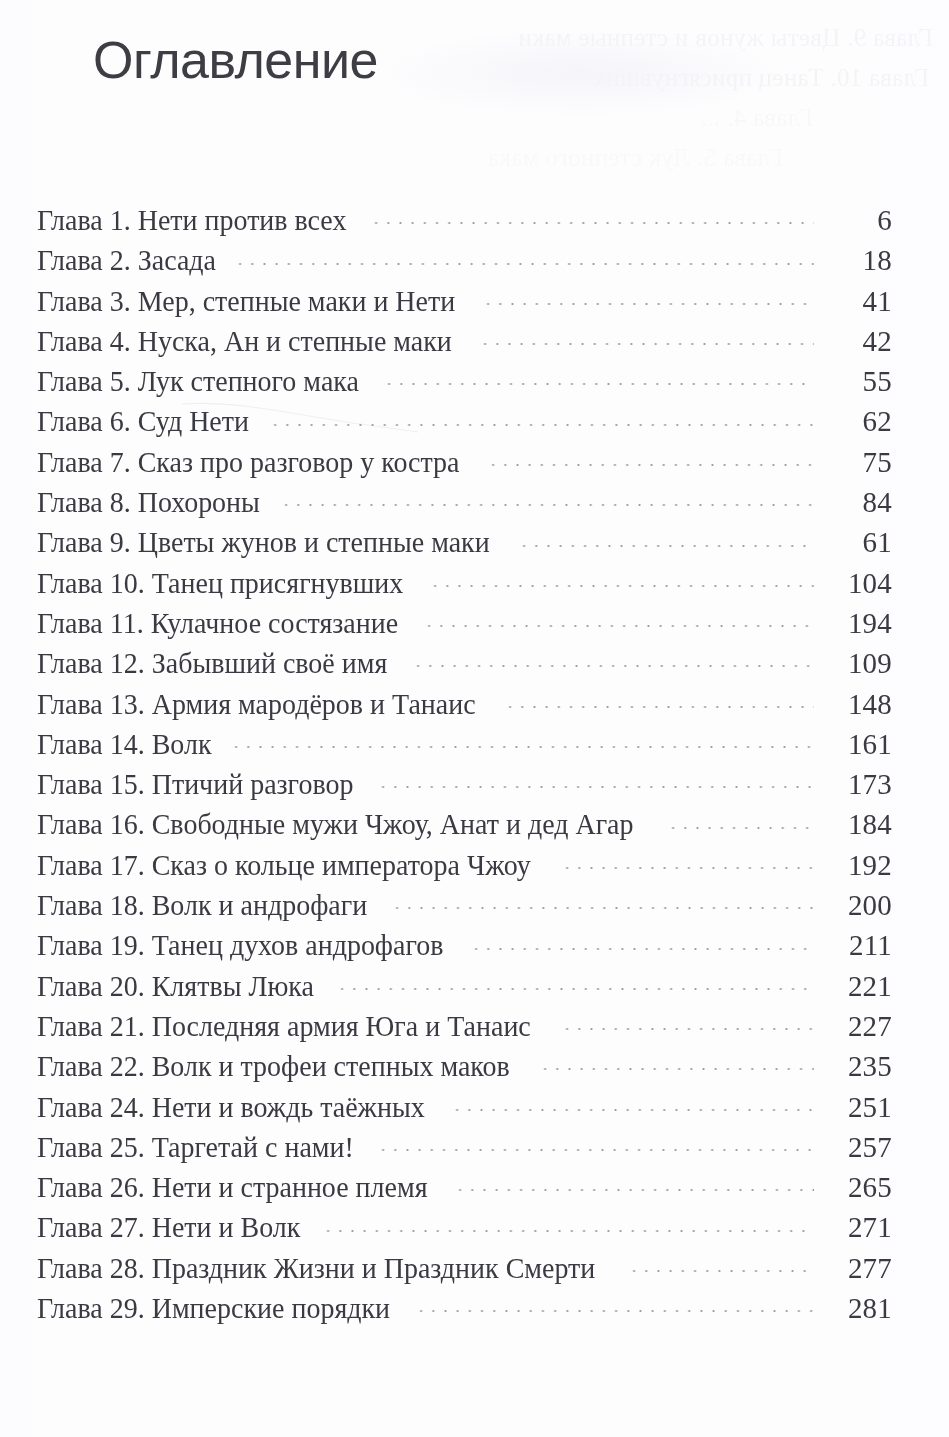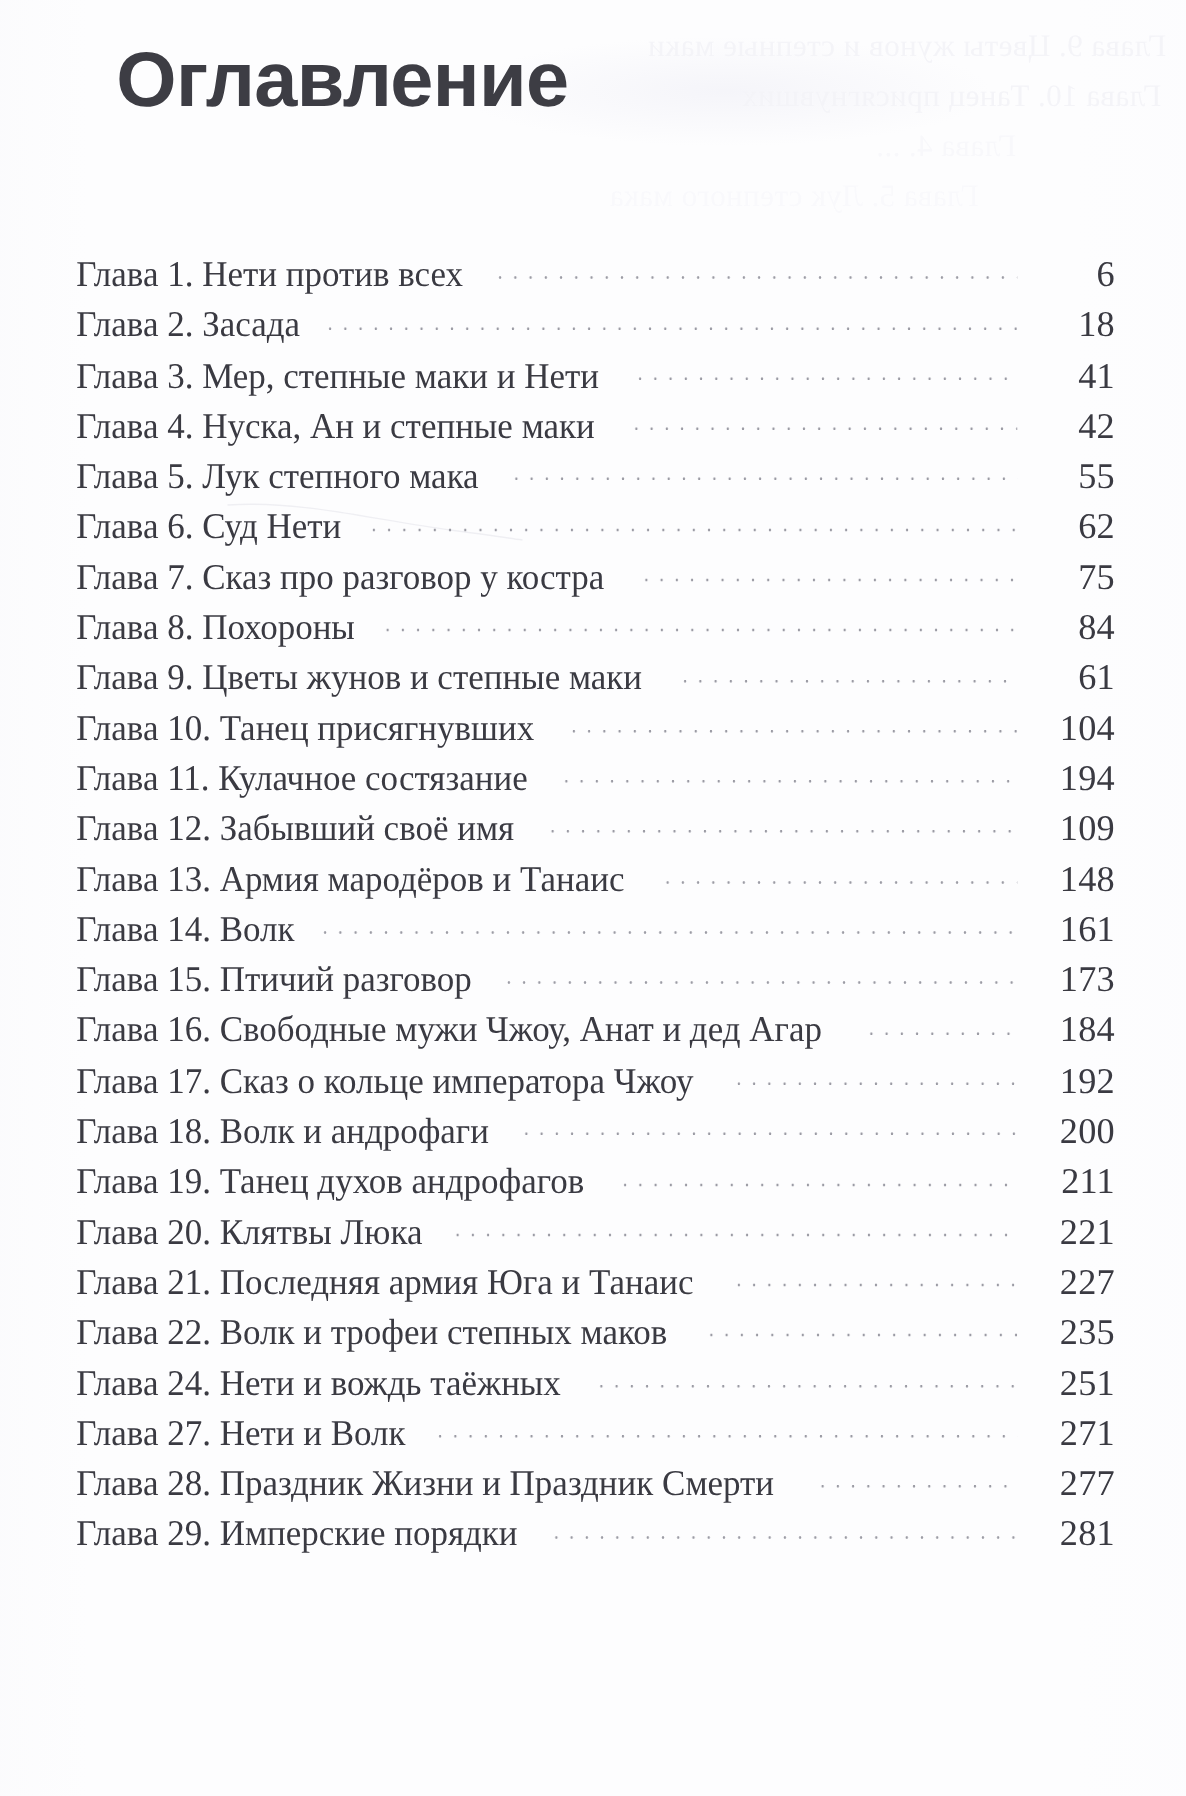--- a/index.html
+++ b/index.html
@@ -69,22 +69,22 @@
     width: 240px; height: 36px;
     pointer-events: none;
     opacity: 0.5;
   }
 
   .title {
     position: absolute;
     left: 93px;
     top: 34px;
     font-family: "Liberation Sans", "DejaVu Sans", sans-serif;
-    font-size: 62px;
-    font-weight: 700;
+    font-size: 52px;
+    font-weight: 400;
     line-height: 1;
     color: #3d3d44;
     letter-spacing: -0.5px;
     white-space: nowrap;
   }
 
   .toc {
     position: absolute;
     left: 37px;
     top: 200px;
@@ -92,21 +92,20 @@
   }
 
   .toc-row {
     display: flex;
     align-items: baseline;
     height: 40.3px;
     font-size: 29px;
     line-height: 40.3px;
     color: #3a3a42;
     white-space: nowrap;
-    margin-left: 24px;
   }
 
   .toc-title {
     flex: 0 0 auto;
     transform: scaleX(0.965);
     transform-origin: left center;
     padding-right: 12px;
   }
 
   .toc-dots {
@@ -268,20 +267,30 @@
         <span class="toc-title">Глава 22. Волк и трофеи степных маков</span>
         <span class="toc-dots"></span>
         <span class="toc-page">235</span>
       </div>
       <div class="toc-row">
         <span class="toc-title">Глава 24. Нети и вождь таёжных</span>
         <span class="toc-dots"></span>
         <span class="toc-page">251</span>
       </div>
       <div class="toc-row">
+        <span class="toc-title">Глава 25. Таргетай с нами!</span>
+        <span class="toc-dots"></span>
+        <span class="toc-page">257</span>
+      </div>
+      <div class="toc-row">
+        <span class="toc-title">Глава 26. Нети и странное племя</span>
+        <span class="toc-dots"></span>
+        <span class="toc-page">265</span>
+      </div>
+      <div class="toc-row">
         <span class="toc-title">Глава 27. Нети и Волк</span>
         <span class="toc-dots"></span>
         <span class="toc-page">271</span>
       </div>
       <div class="toc-row">
         <span class="toc-title">Глава 28. Праздник Жизни и Праздник Смерти</span>
         <span class="toc-dots"></span>
         <span class="toc-page">277</span>
       </div>
       <div class="toc-row">

